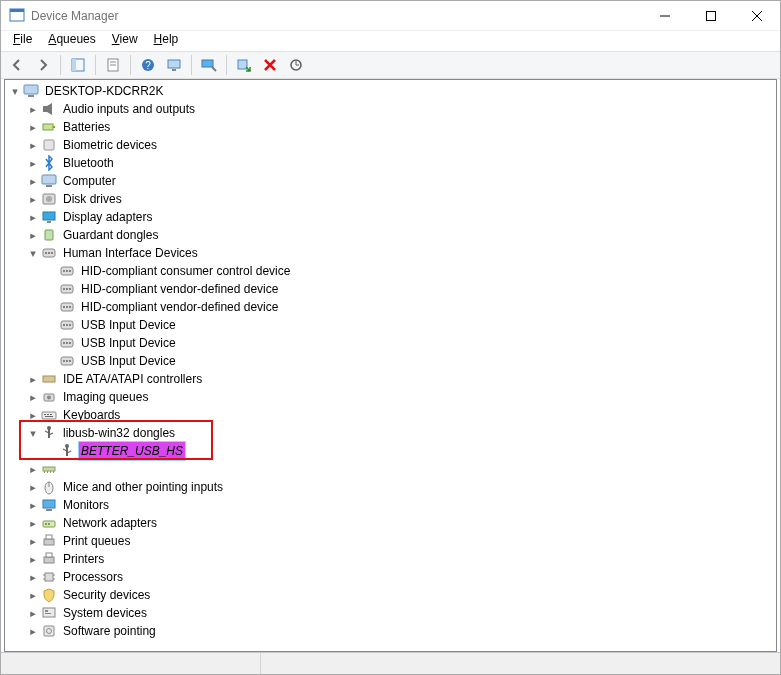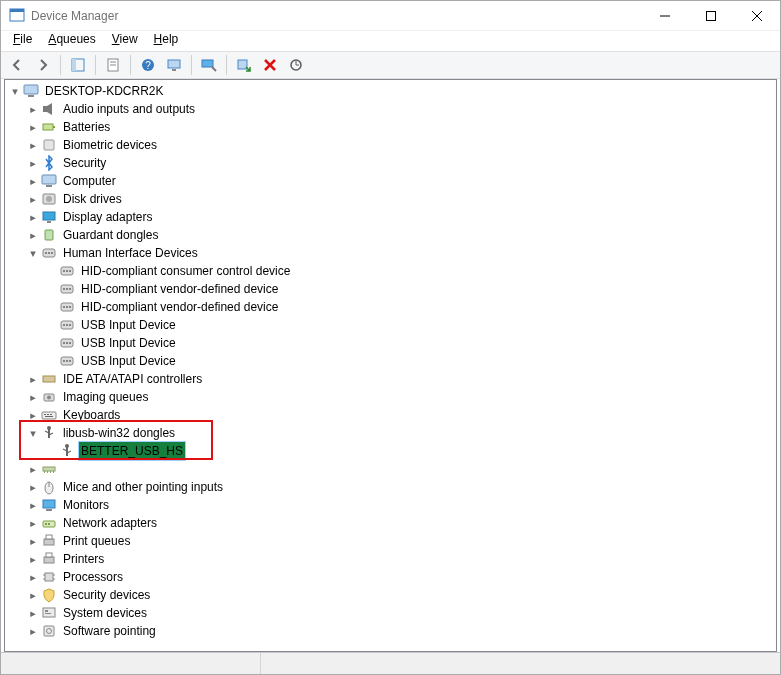--- a/index.html
+++ b/index.html
@@ -24,21 +24,21 @@
 .tsep { width: 1px; height: 20px; background: #d0d0d0; margin: 0 3px; }
 
 
 .treewrap { flex: 1; position: relative; border: 1px solid #828790; margin: 0 3px; overflow: hidden; }
 .tree { position: absolute; inset: 0; overflow-y: scroll; font-size: 12px; color: #000; padding: 2px 0; }
 .row { display: flex; align-items: center; height: 18px; line-height: 18px; padding-right: 6px; }
 .exp { width: 16px; text-align: center; color: #6a6a6a; font-size: 11px; cursor: default; user-select: none; }
 .exp.blank { visibility: hidden; }
 .ico { width: 16px; height: 16px; margin: 0 4px 0 0; display: inline-flex; align-items: center; justify-content: center; }
 .lbl { padding: 0 2px; }
-.lbl.sel { background: #15803d; outline: 1px solid #99d1ff; }
+.lbl.sel { background: #d946ef; outline: 1px solid #99d1ff; font-style: italic; }
 
 
 .hlbox { position: absolute; border: 2px solid #d11; pointer-events: none; }
 
 
 .statusbar { height: 22px; border-top: 1px solid #c8c8c8; background: #f0f0f0; display:flex; }
 .statuscell { flex:1; border-right: 1px solid #d4d4d4; }
 
 
 .tree::-webkit-scrollbar { width: 17px; }
@@ -297,21 +297,21 @@
           </span>
     <span class="lbl">Biometric devices</span>
   </div>
         <div class="row" style="padding-left:20px">
     <span class="exp ">▸</span>
     <span class="ico">
             <svg width="16" height="16">
               <use href="#i-bluetooth"></use>
             </svg>
           </span>
-    <span class="lbl">Security</span>
+    <span class="lbl">Bluetooth</span>
   </div>
         <div class="row" style="padding-left:20px">
     <span class="exp ">▸</span>
     <span class="ico">
             <svg width="16" height="16">
               <use href="#i-computer"></use>
             </svg>
           </span>
     <span class="lbl">Computer</span>
   </div>

